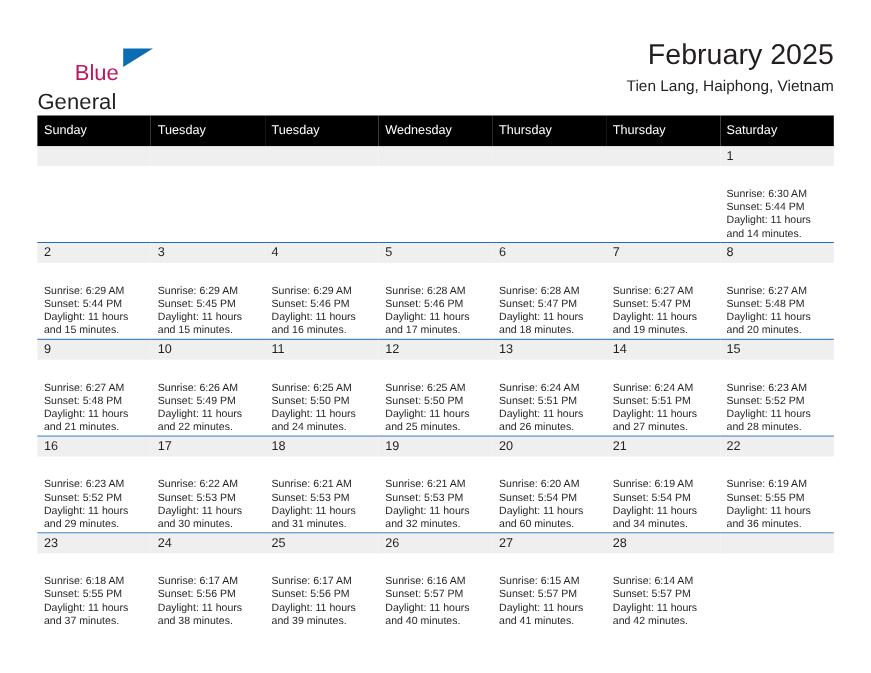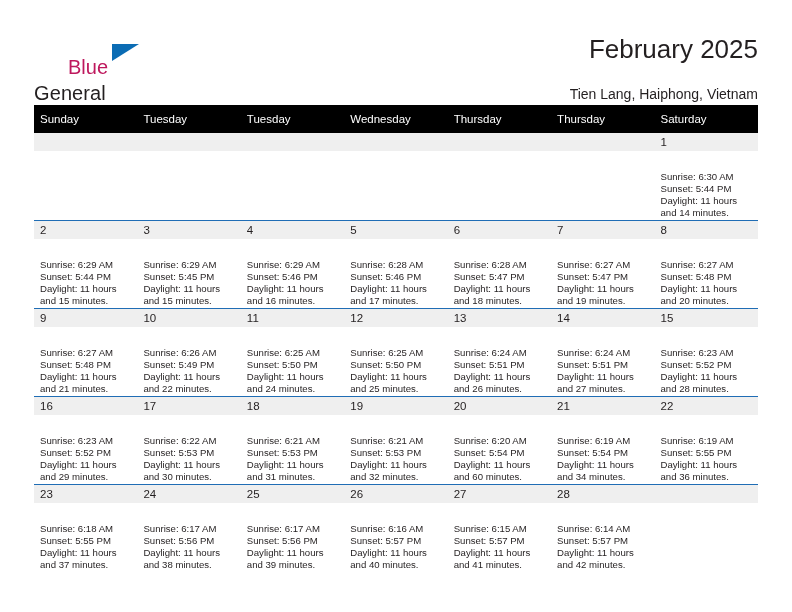--- a/index.html
+++ b/index.html
@@ -77,21 +77,21 @@
     font-size: 26px;
     font-weight: normal;
     color: #231f20;
     line-height: 32px;
     white-space: nowrap;
   }
   .cal-subtitle {
     font-size: 14px;
     color: #231f20;
     line-height: 22px;
-    margin-top: 18px;
+    margin-top: 2px;
     white-space: nowrap;
   }
 
   
   .calendar {
     position: absolute;
     left: 34px;
     top: 105px;
     width: 724px;
     border-collapse: collapse;

